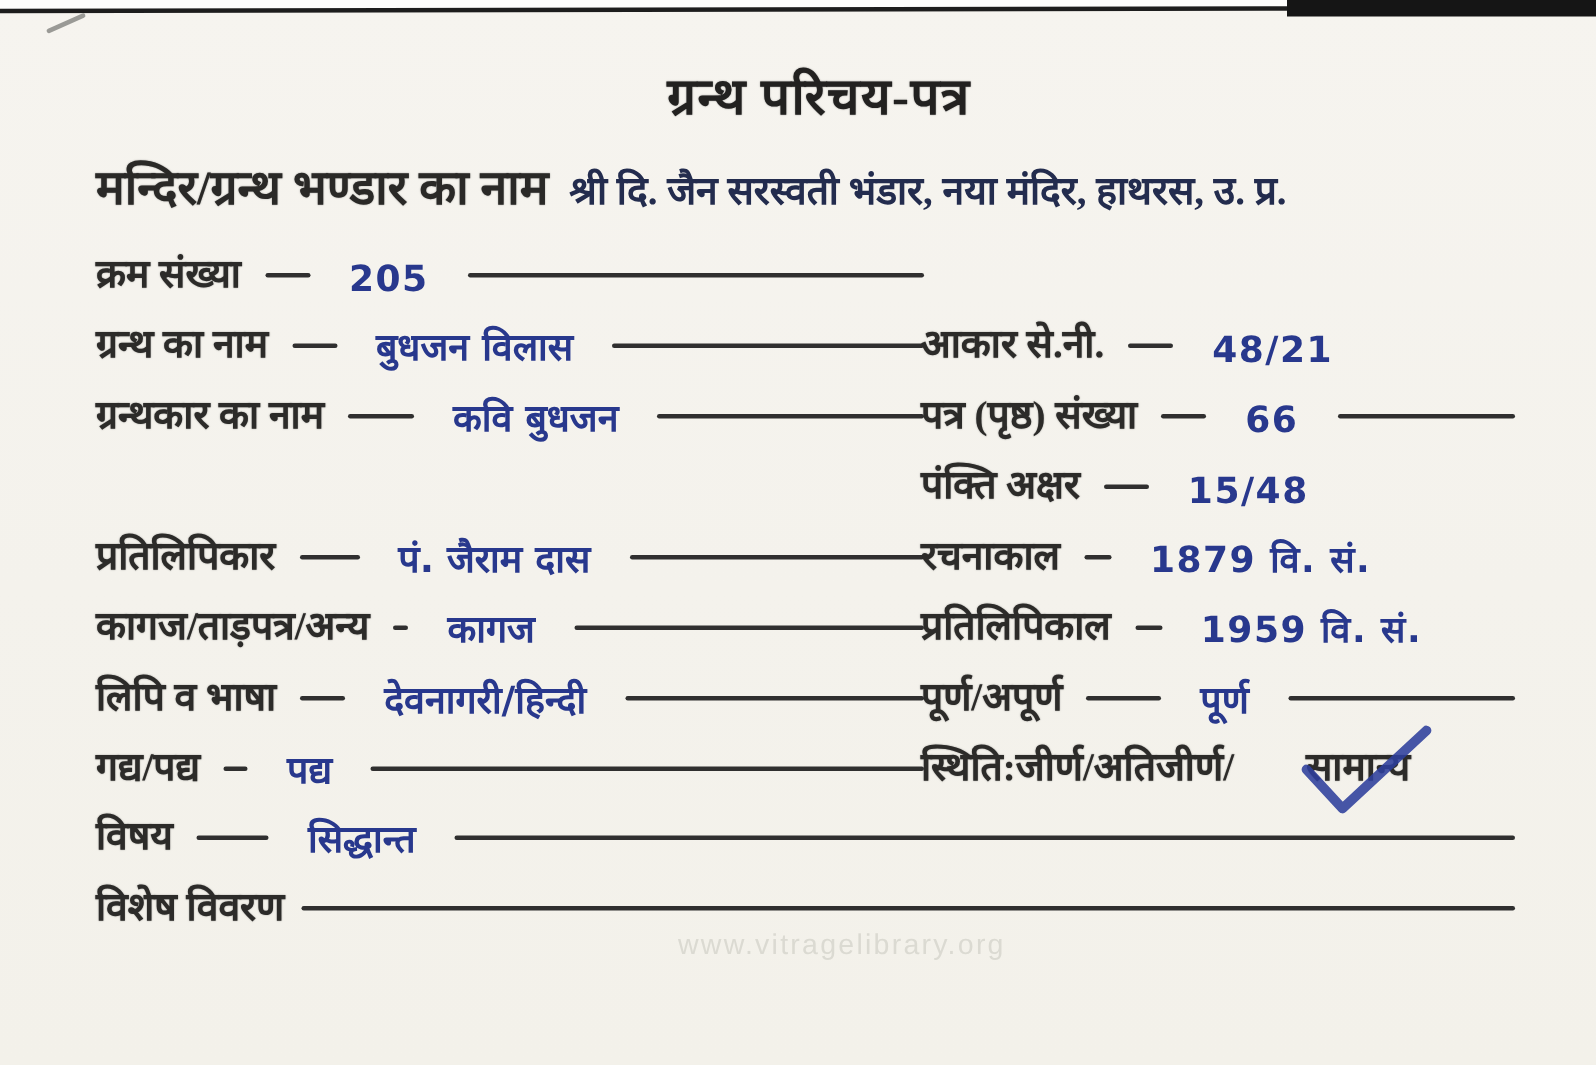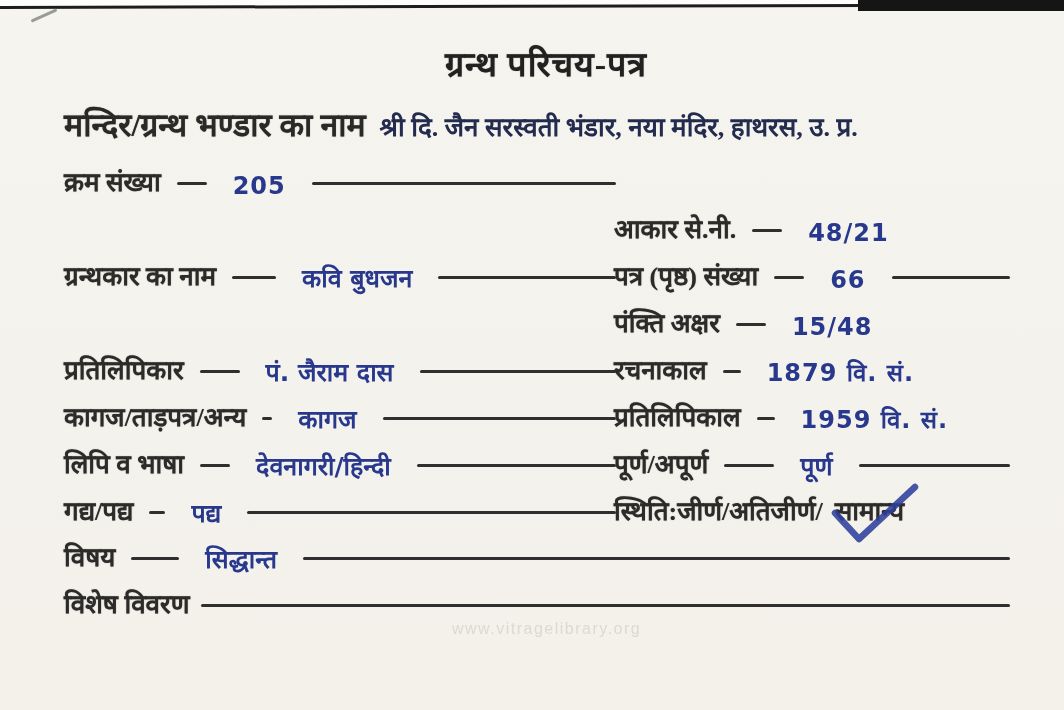--- a/index.html
+++ b/index.html
@@ -38,24 +38,24 @@
     margin-top:44px;
   }
   .num{letter-spacing:1px;font-size:24px;}
   .rule{height:3px;background:#1e1e1e;align-self:flex-end;margin-bottom:13px;border-radius:2px;opacity:.92;}
   .rule.short{width:30px;margin-left:4px;}
   .rule.grow{flex:1;min-width:8px;}
   .pen-dash{
     position:absolute;left:140px;bottom:4px;display:inline-block;
     width:38px;height:4px;background:#2e3f9c;color:transparent;overflow:hidden;border-radius:2px;
   }
-  .status-word{position:relative;display:inline-block;}
+  .status-word{position:relative;display:inline-block;margin-left:36px;}
   .check-overlay{position:absolute;left:-8px;top:-16px;width:96px;height:70px;pointer-events:none;}
   .watermark{
-    position:absolute;left:452px;top:620px;font-size:16px;color:#dbdad2;letter-spacing:1.5px;
+    position:absolute;left:452px;top:620px;font-size:19px;color:#dbdad2;letter-spacing:1.5px;
     font-family:"Liberation Sans","DejaVu Sans",sans-serif;
   }
 </style>
 </head>
 <body>
 
 <div class="stage">
 
   <div class="top-white"></div>
   <div class="top-thin"></div>
@@ -69,20 +69,26 @@
     <span class="header-value">श्री दि. जैन सरस्वती भंडार, नया मंदिर, हाथरस, उ. प्र.</span>
   </div>
 
   <div class="row" style="top:156px;left:64px;width:552px">
     <span class="lbl">क्रम संख्या</span>
     <span class="rule short"></span>
     <span class="val num">205</span>
     <span class="rule grow"></span>
   </div>
 
+  <div class="row" style="top:203px;left:64px;width:552px">
+    <span class="lbl">ग्रन्थ का नाम</span>
+    <span class="rule short"></span>
+    <span class="val">बुधजन विलास</span>
+    <span class="rule grow"></span>
+  </div>
   <div class="row no-trail" style="top:203px;left:614px;width:396px">
     <span class="lbl">आकार से.नी.</span>
     <span class="rule short"></span>
     <span class="val num">48/21</span>
 
   </div>
 
   <div class="row" style="top:250px;left:64px;width:552px">
     <span class="lbl">ग्रन्थकार का नाम</span>
     <span class="rule short" style="width:44px"></span>

